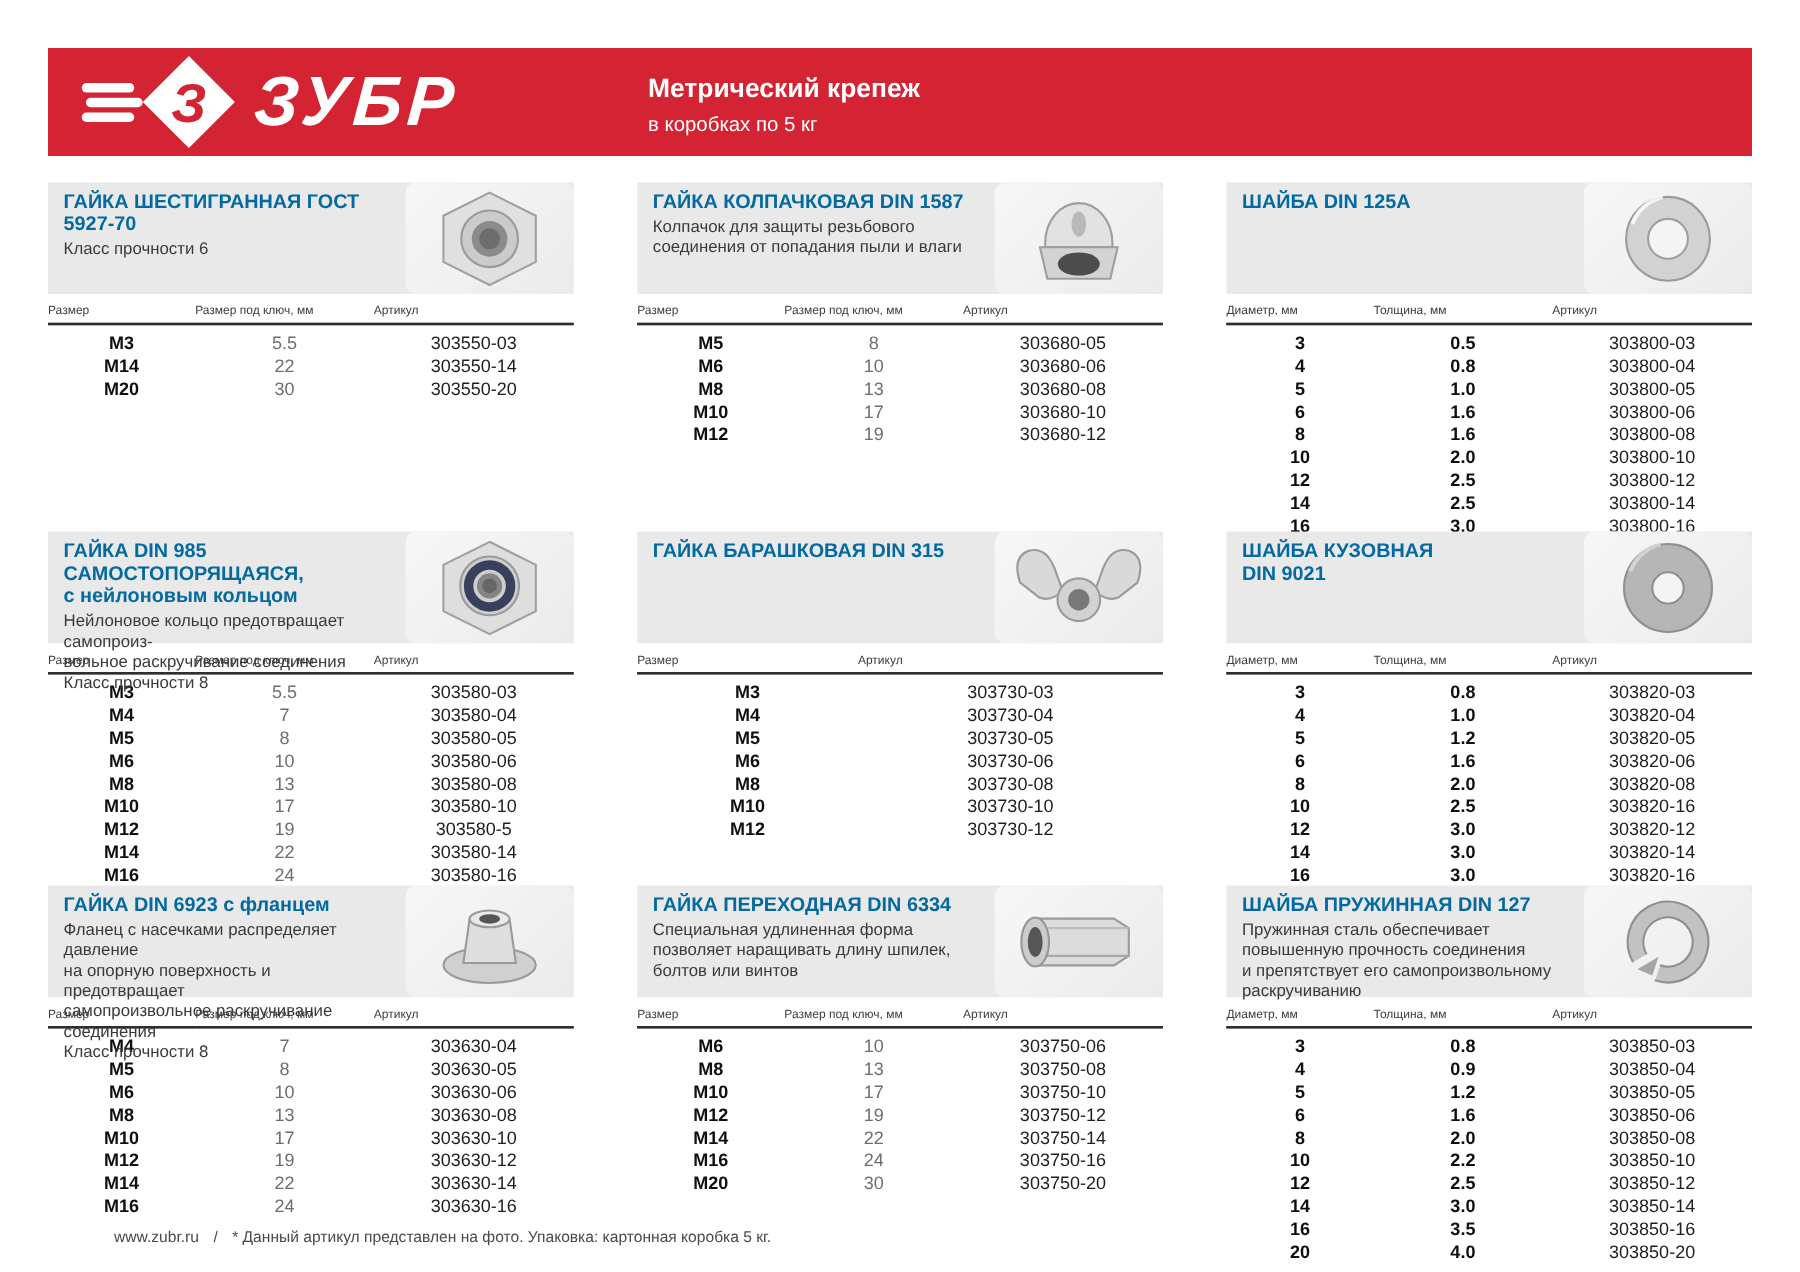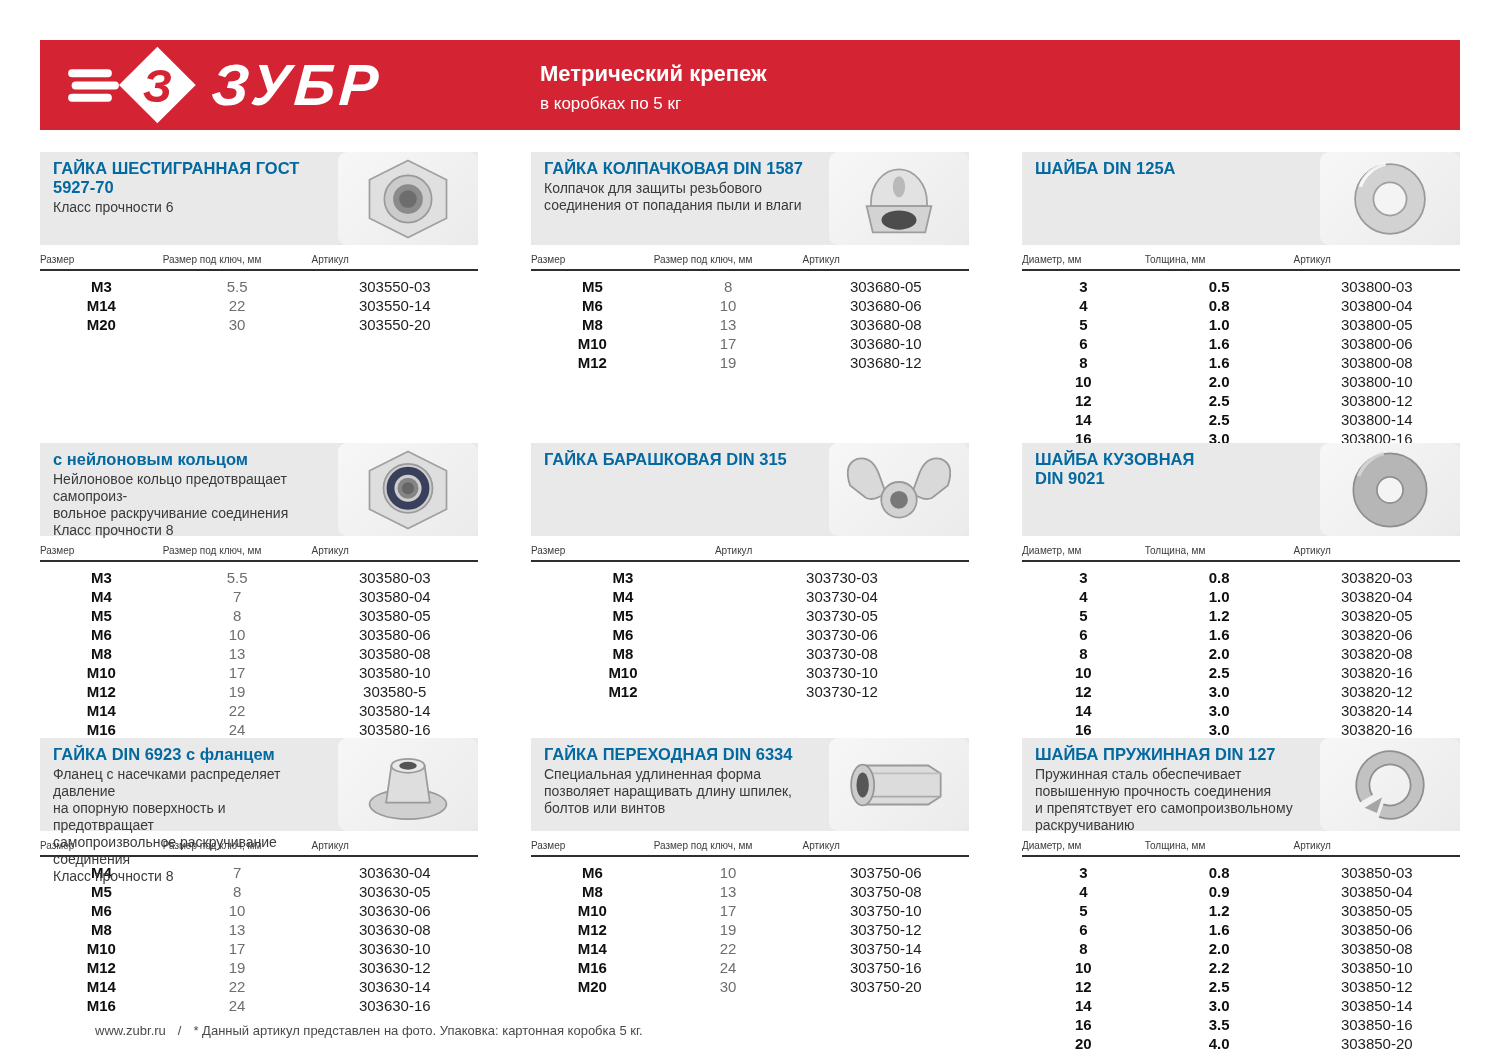--- a/index.html
+++ b/index.html
@@ -268,20 +268,21 @@
               <td class="c-size">3.0</td>
               <td class="c-art">303800-20</td>
             </tr>
           </tbody>
     </table>
   </section>
 
   <section class="sec">
     <div class="info">
       <div class="titles">
+            <div class="t-line">ГАЙКА DIN 985 САМОСТОПОРЯЩАЯСЯ,</div>
             <div class="t-line">с нейлоновым кольцом</div>
           </div>
       <div class="descs">
             <div class="d-line">Нейлоновое кольцо предотвращает самопроиз-</div>
             <div class="d-line">вольное раскручивание соединения</div>
             <div class="d-line">Класс прочности 8</div>
           </div>
       <div class="photo">
             <svg width="104" height="84" viewBox="0 0 110 96">
               <polygon points="55,4 99,26 99,70 55,92 11,70 11,26" fill="#dedede" stroke="#a0a0a0" stroke-width="2"></polygon>

